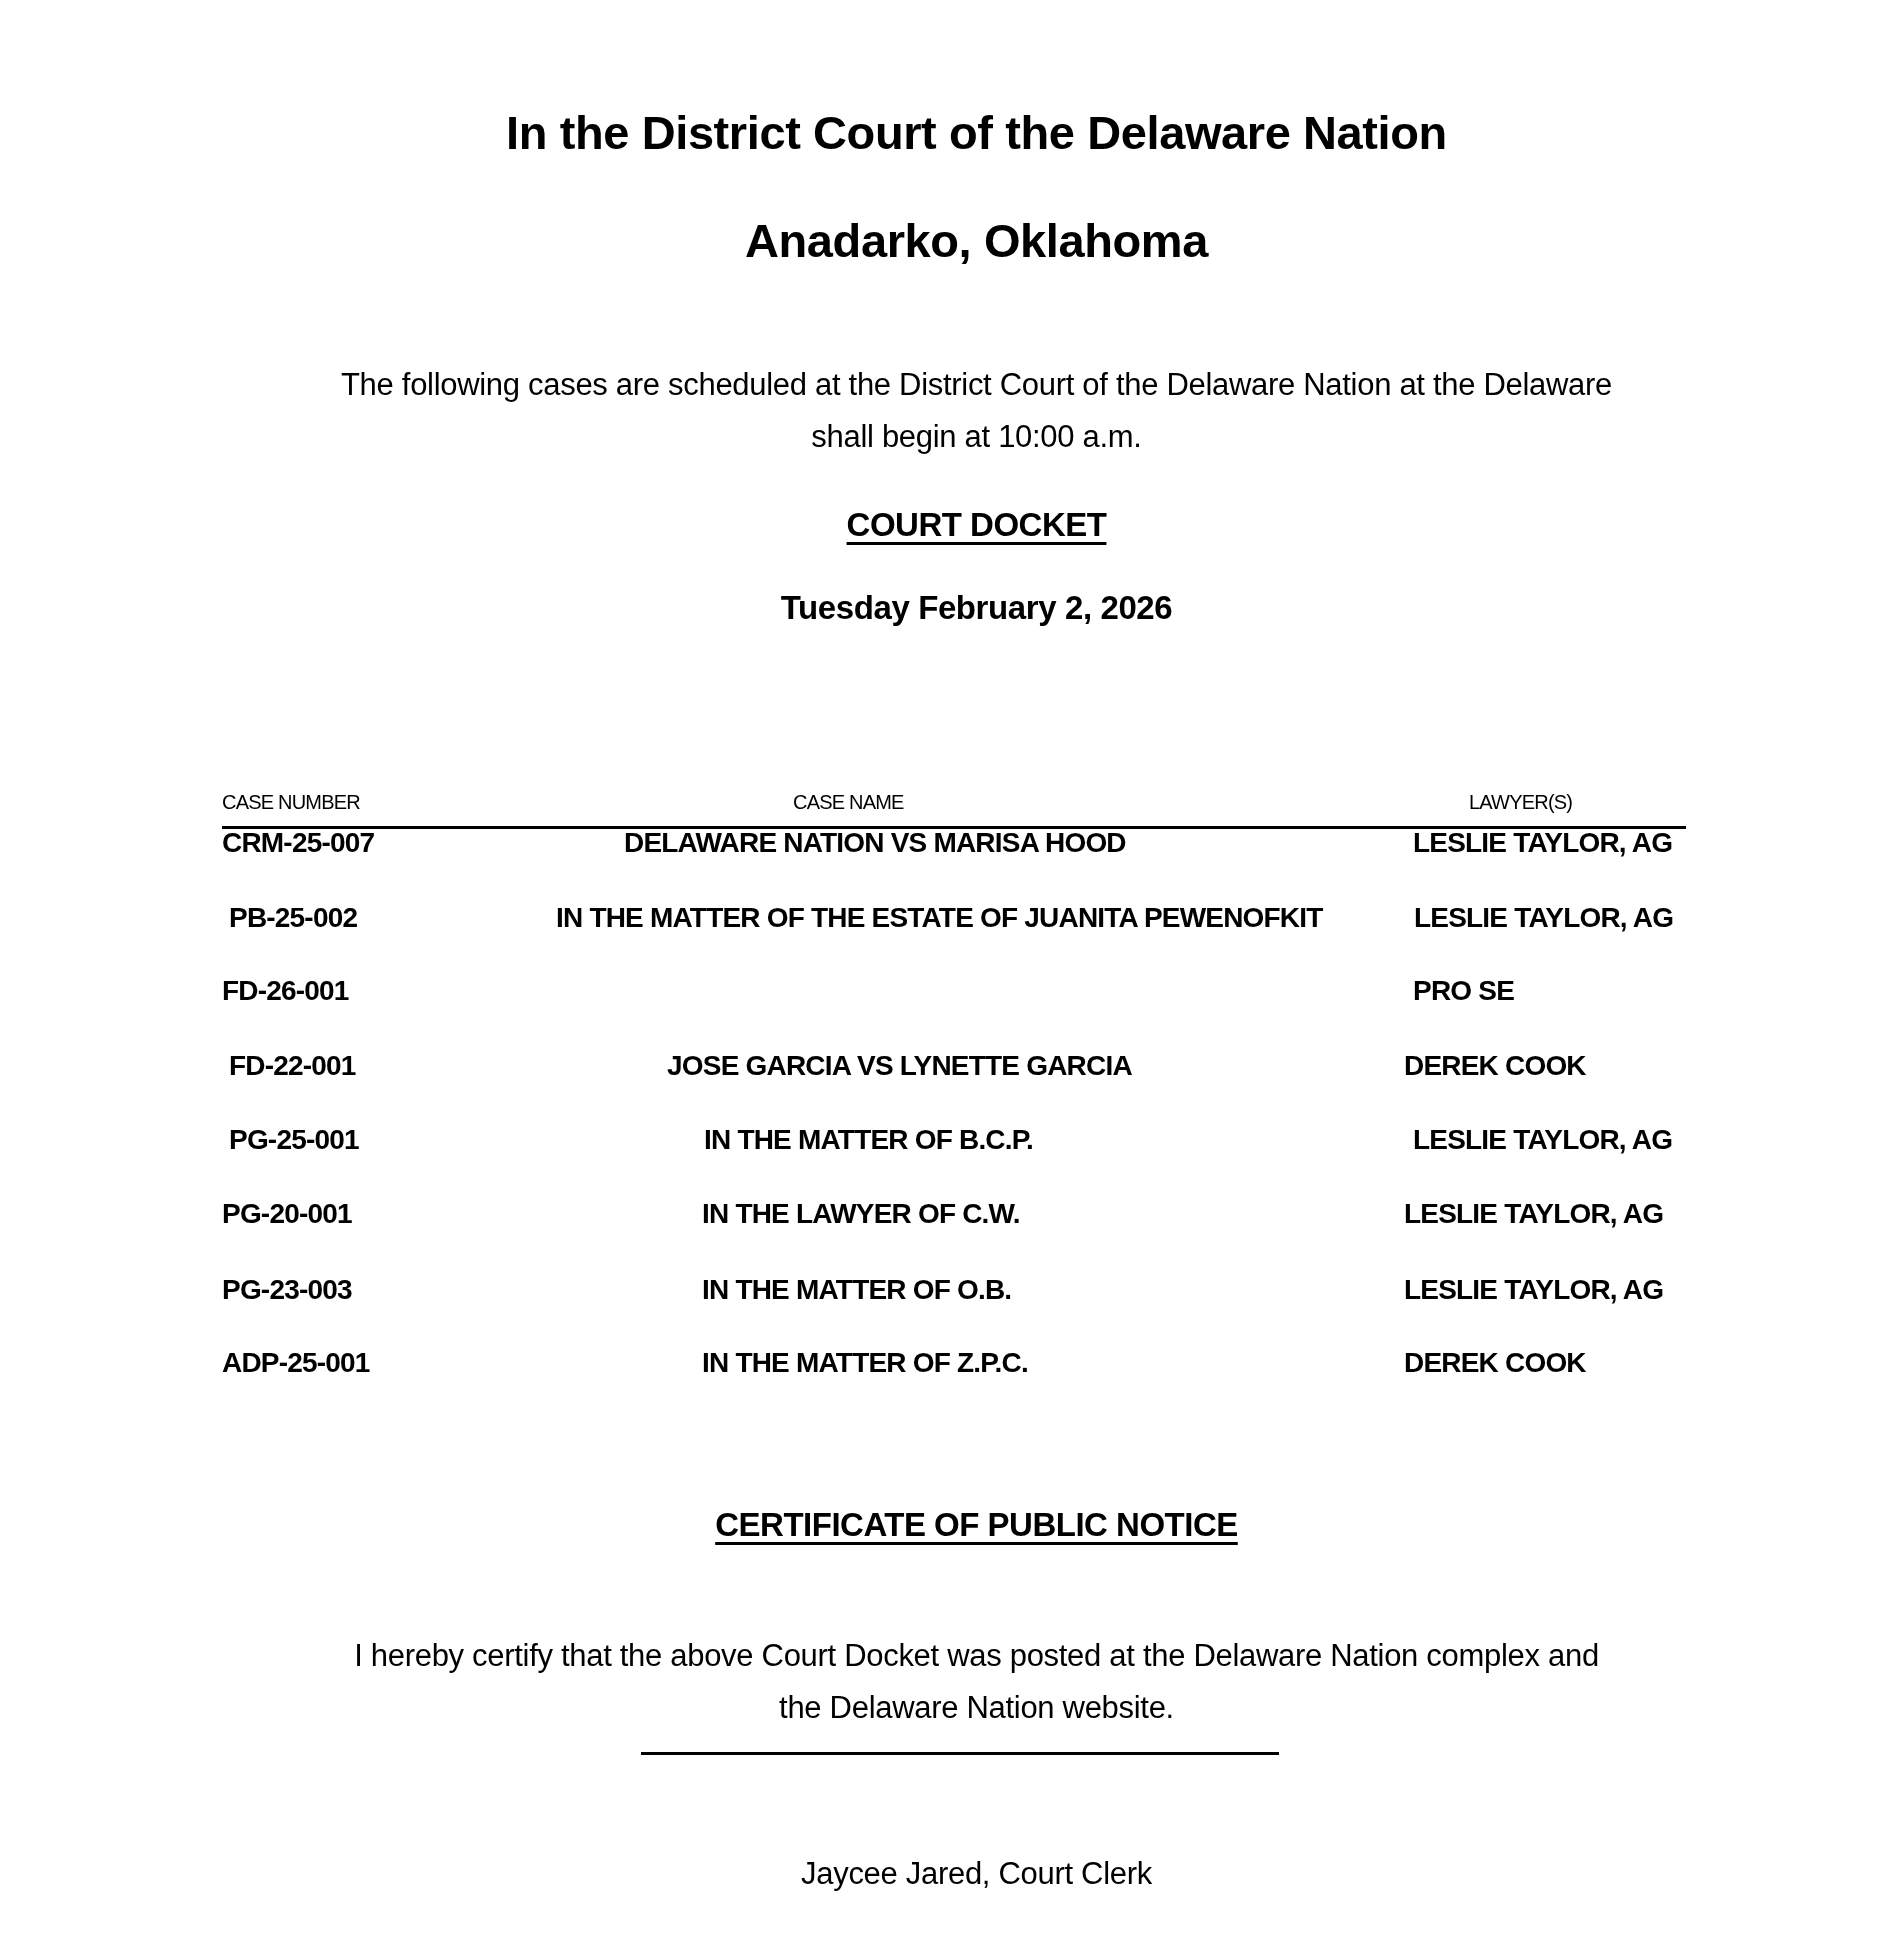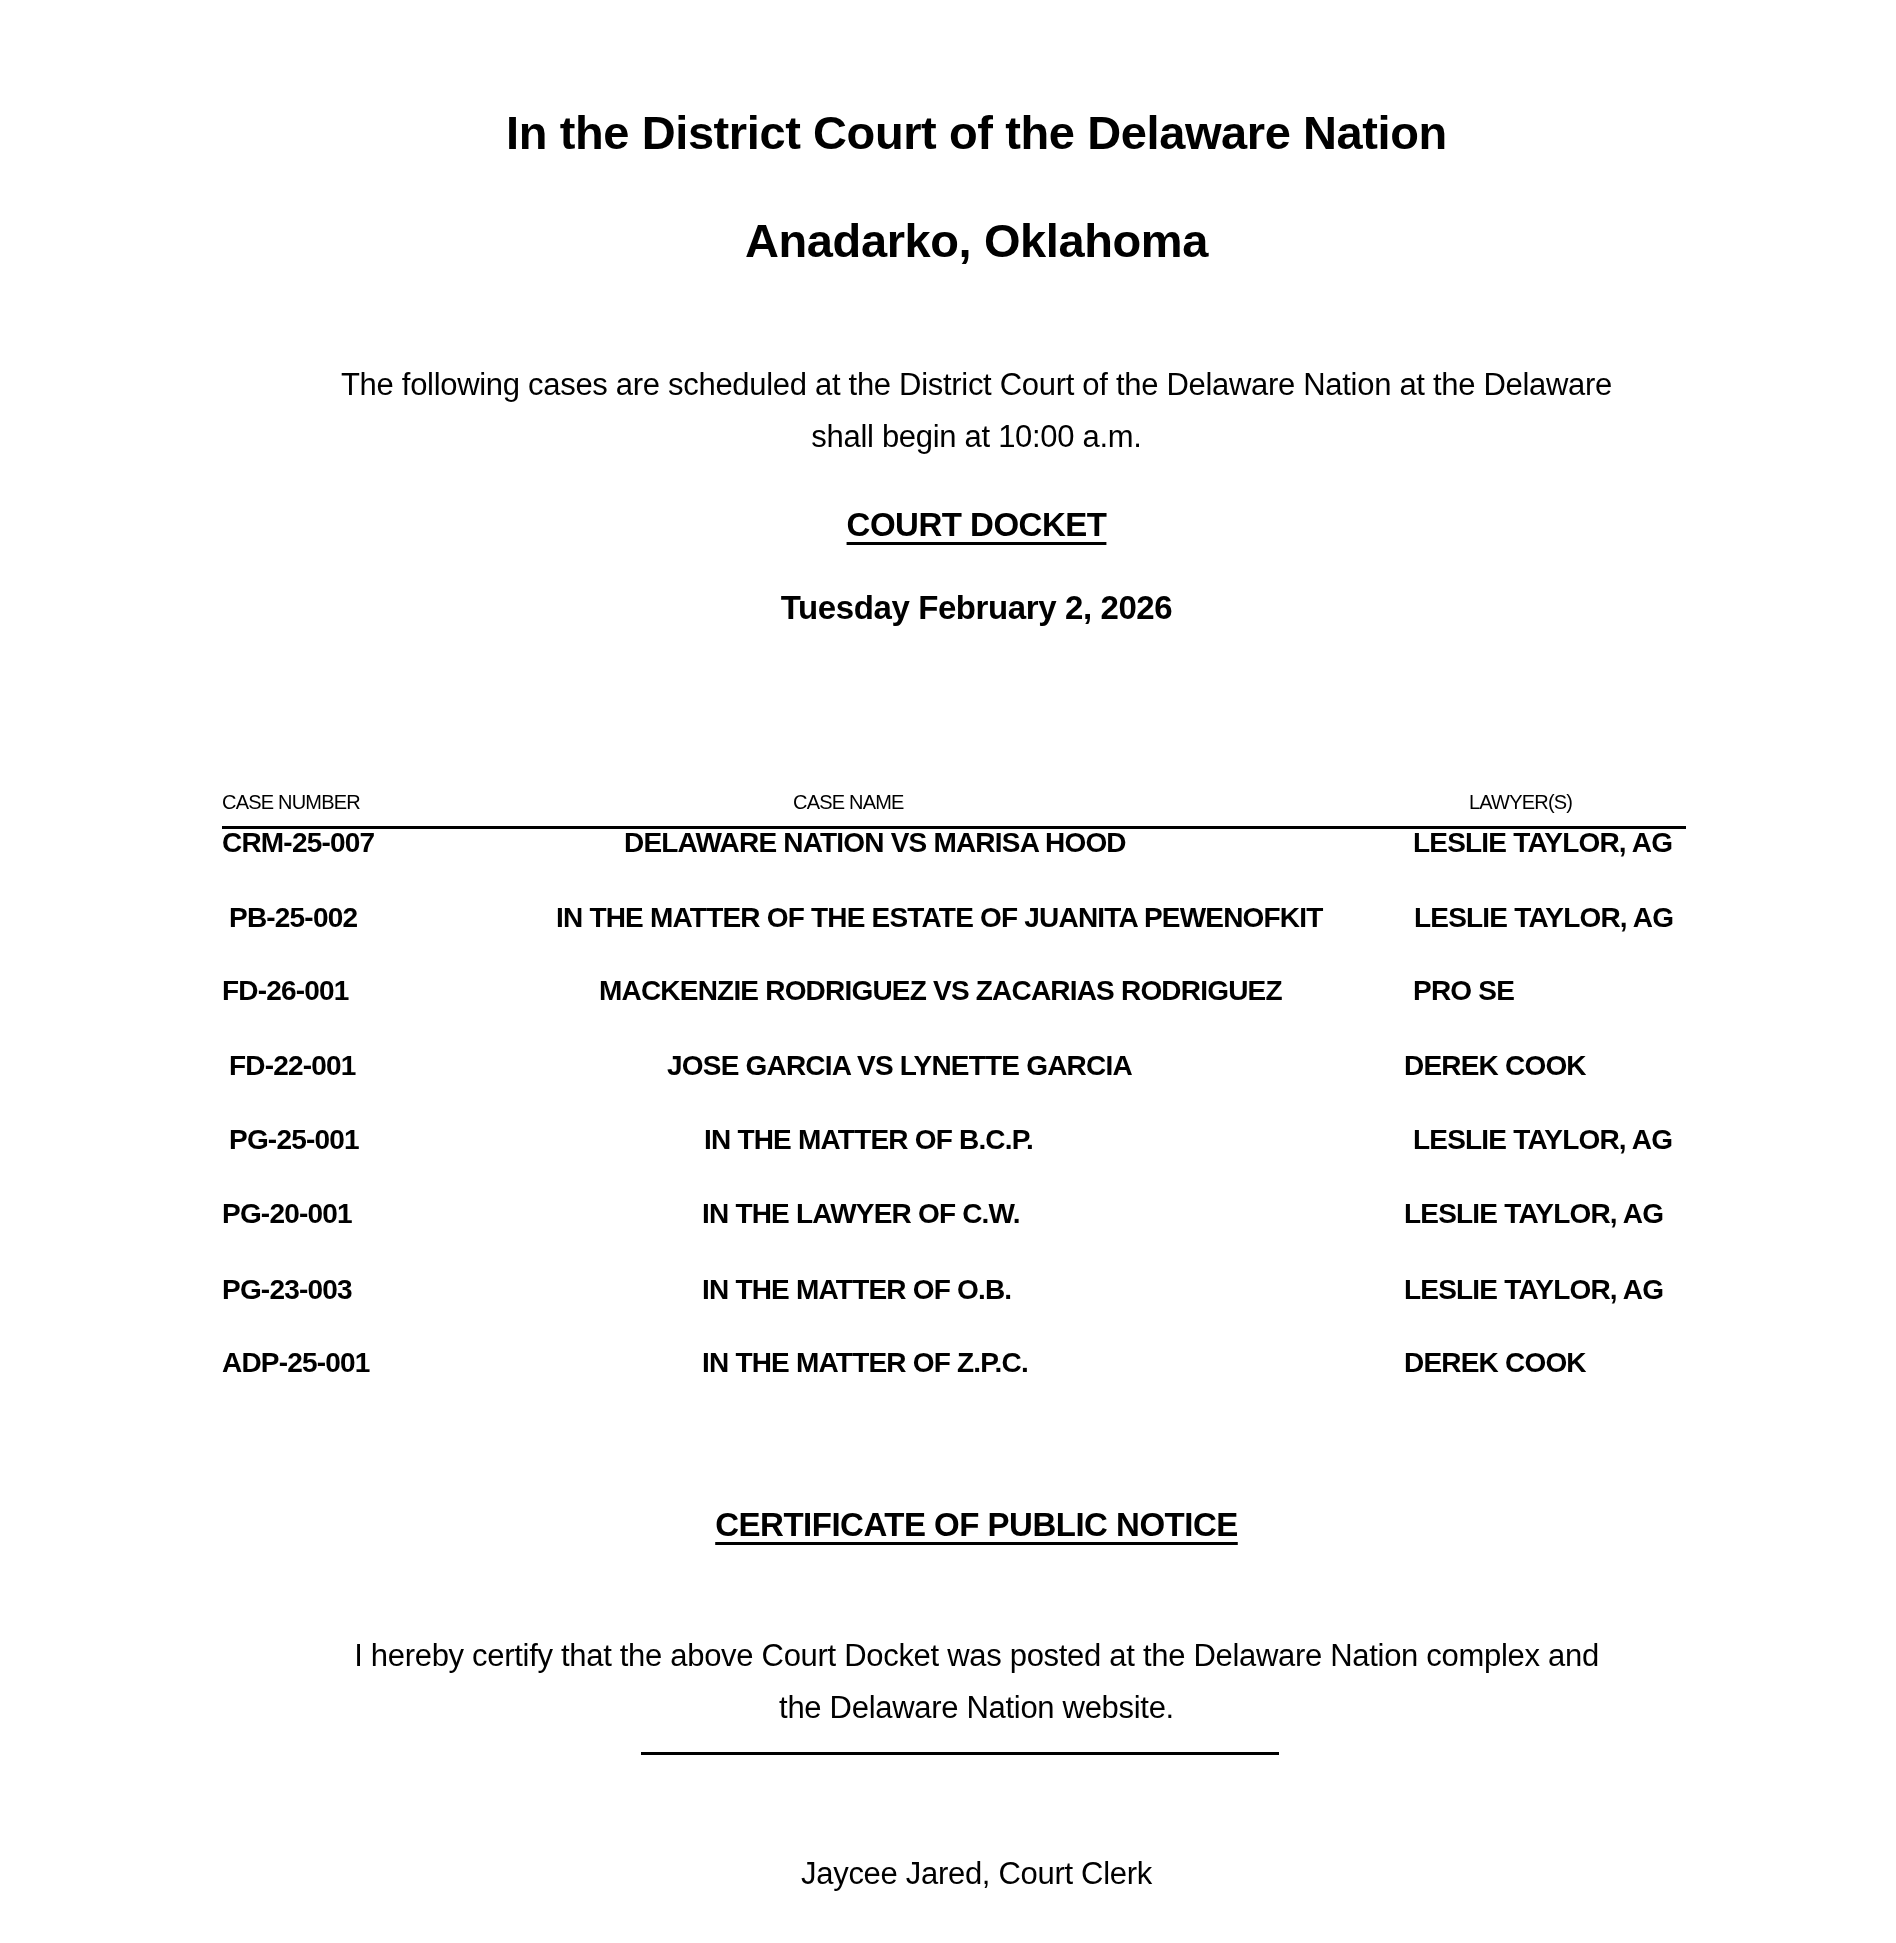--- a/index.html
+++ b/index.html
@@ -104,21 +104,20 @@
   <span style="left:624px;">DELAWARE NATION VS MARISA HOOD</span>
   <span style="left:1413px;">LESLIE TAYLOR, AG</span>
 </div>
 <div class="abs row" style="top:899px;">
   <span style="left:229px;">PB-25-002</span>
   <span style="left:556px;">IN THE MATTER OF THE ESTATE OF JUANITA PEWENOFKIT</span>
   <span style="left:1414px;">LESLIE TAYLOR, AG</span>
 </div>
 <div class="abs row" style="top:972px;">
   <span style="left:222px;">FD-26-001</span>
-  <span style="left:599px;">MACKENZIE RODRIGUEZ VS ZACARIAS RODRIGUEZ</span>
   <span style="left:1413px;">PRO SE</span>
 </div>
 <div class="abs row" style="top:1047px;">
   <span style="left:229px;">FD-22-001</span>
   <span style="left:667px;">JOSE GARCIA VS LYNETTE GARCIA</span>
   <span style="left:1404px;">DEREK COOK</span>
 </div>
 <div class="abs row" style="top:1121px;">
   <span style="left:229px;">PG-25-001</span>
   <span style="left:704px;">IN THE MATTER OF B.C.P.</span>

